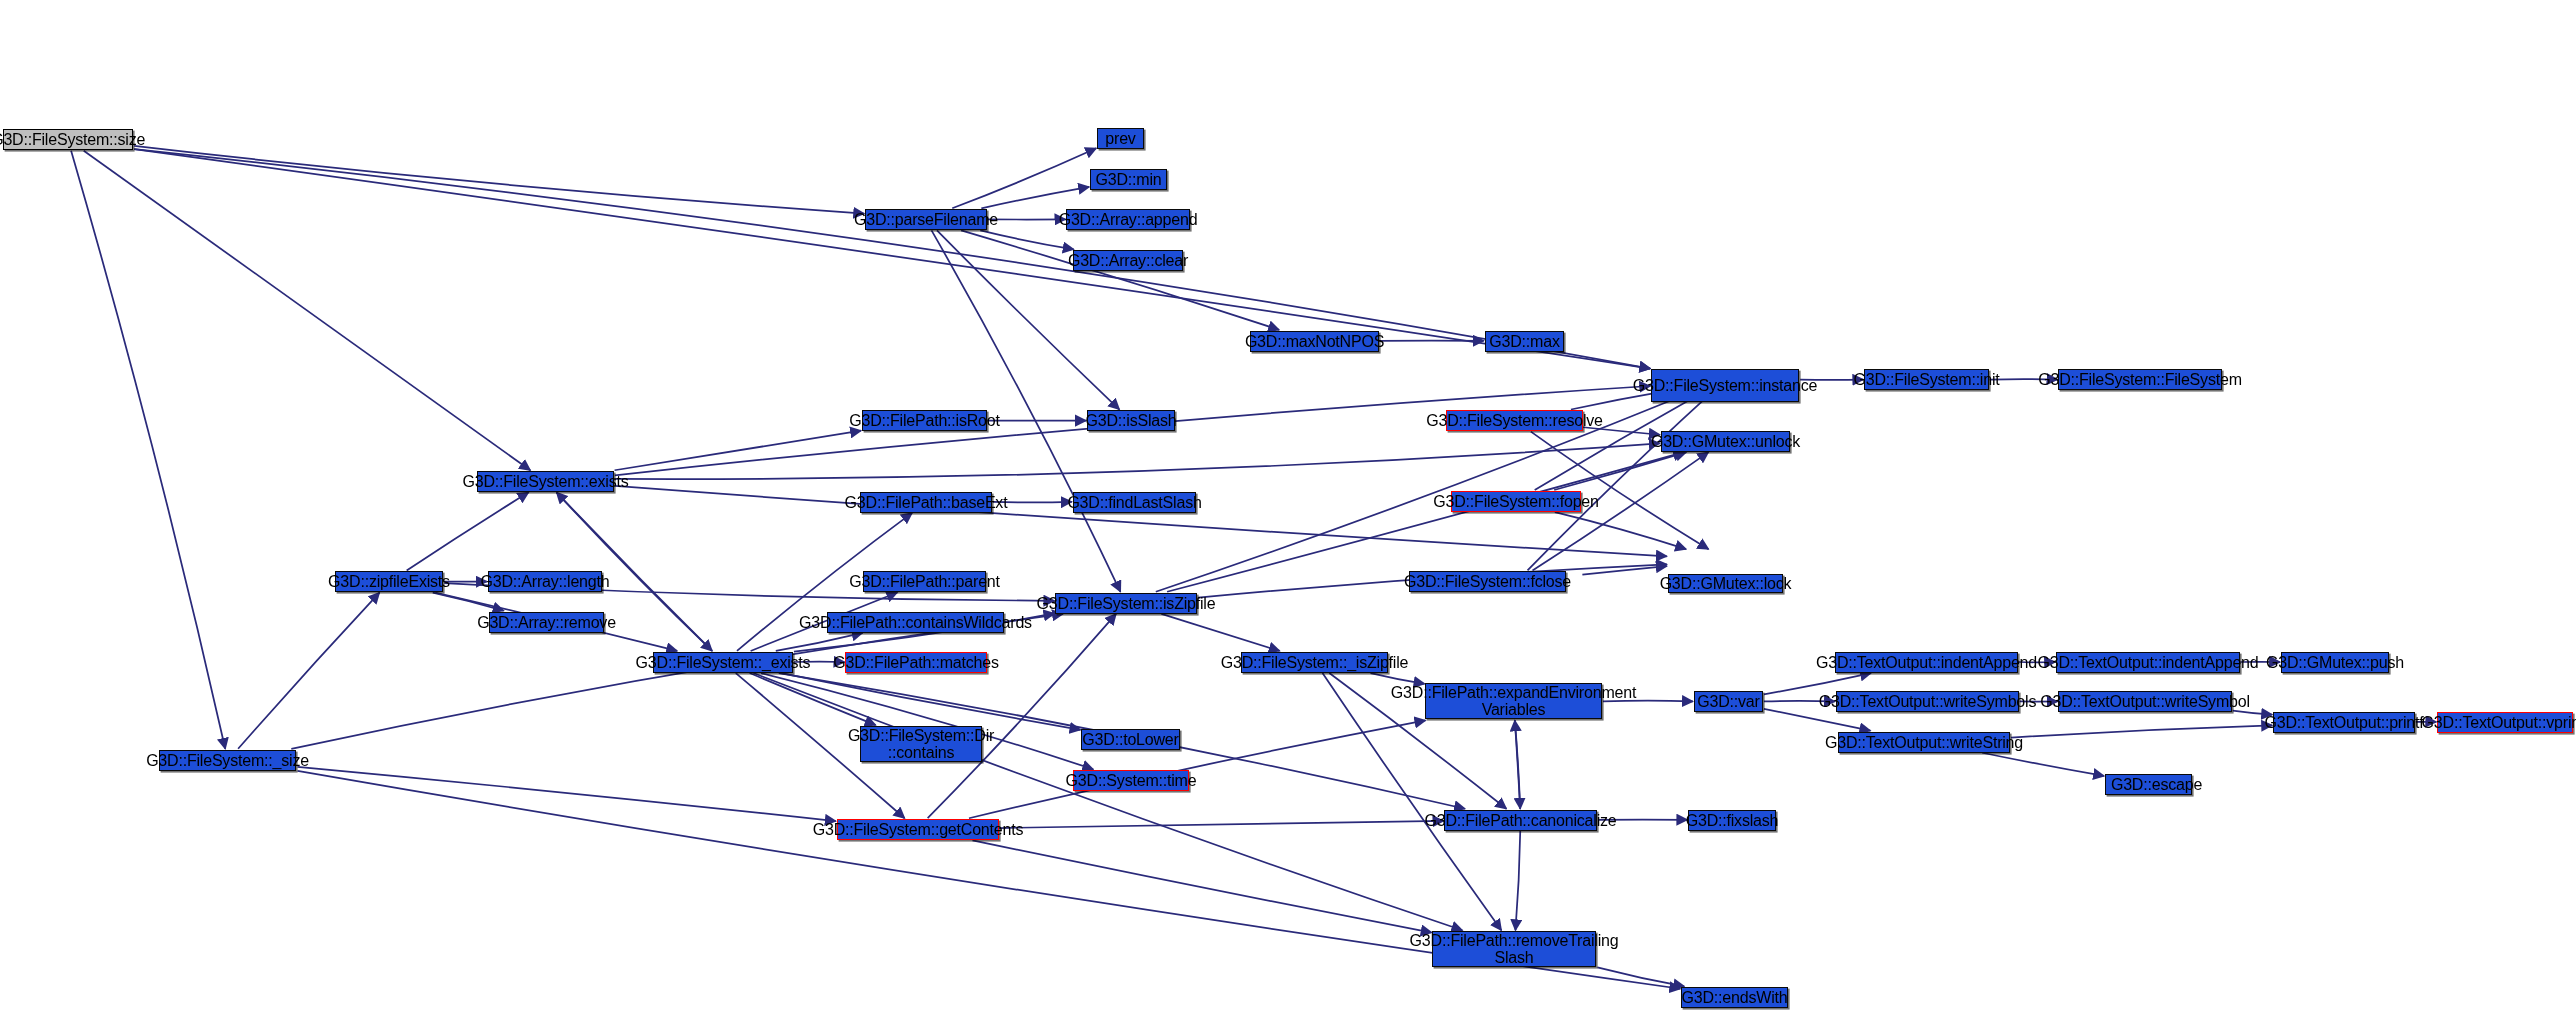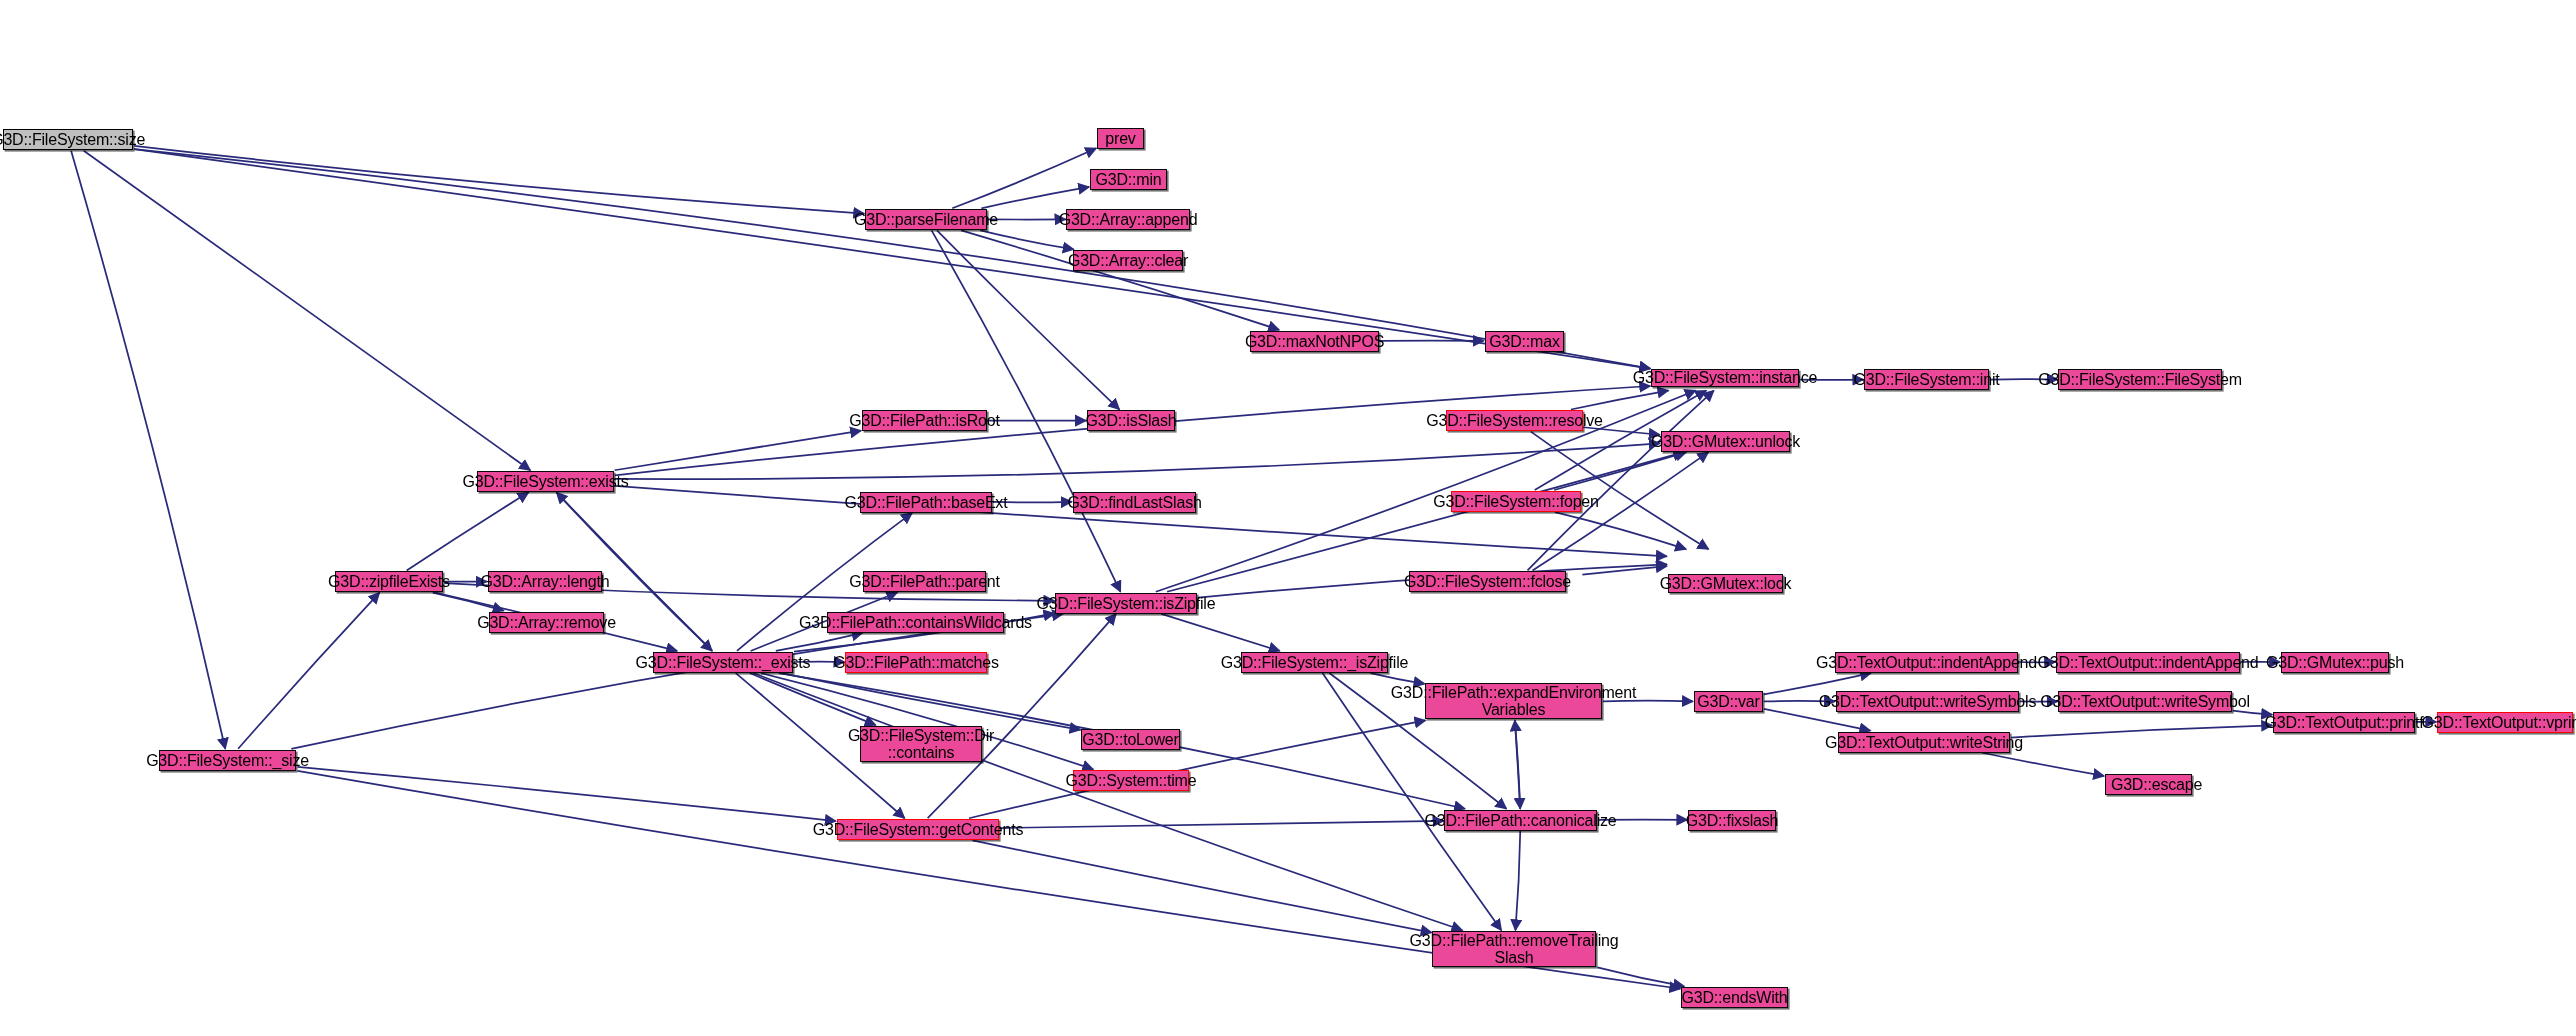--- a/index.html
+++ b/index.html
@@ -7,21 +7,21 @@
   body{font-family:"Liberation Sans","DejaVu Sans",sans-serif;}
   #graph{position:relative;width:2576px;height:1036px;background:#ffffff;overflow:hidden;}
   #edges{position:absolute;left:0;top:0;width:2576px;height:1036px;pointer-events:none;}
   .node{
     position:absolute;
     box-sizing:border-box;
     display:flex;
     align-items:center;
     justify-content:center;
     text-align:center;
-    background:#ec4899;
+    background:#1d4ed8;
     border:1.6px solid #0a0a0a;
     color:#000000;
     font-size:16px;
     line-height:1.08;
     letter-spacing:-0.2px;
     white-space:pre-line;
     box-shadow:1.6px 1.6px 0 rgba(0,0,0,0.55);
     z-index:5;
   }
   .node.red{border-color:#ff0000;}
@@ -120,21 +120,21 @@
       </g>
   </svg>
 <div class="node root" style="left: 3.2px; top: 129px; width: 130px; height: 20.5px;">G3D::FileSystem::size</div>
     <div class="node" style="left: 1097px; top: 128px; width: 47px; height: 20.5px;">prev</div>
     <div class="node" style="left: 1090px; top: 169px; width: 77px; height: 20.5px;">G3D::min</div>
     <div class="node" style="left: 865px; top: 209px; width: 122px; height: 20.5px;">G3D::parseFilename</div>
     <div class="node" style="left: 1066px; top: 209px; width: 124px; height: 20.5px;">G3D::Array::append</div>
     <div class="node" style="left: 1073px; top: 250px; width: 110px; height: 20.5px;">G3D::Array::clear</div>
     <div class="node" style="left: 1250px; top: 331px; width: 129px; height: 20.5px;">G3D::maxNotNPOS</div>
     <div class="node" style="left: 1485px; top: 331px; width: 79px; height: 20.5px;">G3D::max</div>
-    <div class="node" style="left: 1651px; top: 369px; width: 148px; height: 18px;">G3D::FileSystem::instance</div>
+    <div class="node" style="left: 1651px; top: 369px; width: 148px; height: 33px;">G3D::FileSystem::instance</div>
     <div class="node" style="left: 1864px; top: 369px; width: 125px; height: 20.5px;">G3D::FileSystem::init</div>
     <div class="node" style="left: 2058px; top: 369px; width: 164px; height: 20.5px;">G3D::FileSystem::FileSystem</div>
     <div class="node" style="left: 862px; top: 410px; width: 125px; height: 20.5px;">G3D::FilePath::isRoot</div>
     <div class="node" style="left: 1087px; top: 410px; width: 88px; height: 20.5px;">G3D::isSlash</div>
     <div class="node red" style="left: 1446px; top: 410px; width: 137px; height: 20.5px;">G3D::FileSystem::resolve</div>
     <div class="node" style="left: 1661px; top: 431px; width: 129px; height: 20.5px;">G3D::GMutex::unlock</div>
     <div class="node" style="left: 477px; top: 471px; width: 137px; height: 20.5px;">G3D::FileSystem::exists</div>
     <div class="node" style="left: 860px; top: 492px; width: 132px; height: 20.5px;">G3D::FilePath::baseExt</div>
     <div class="node" style="left: 1073px; top: 492px; width: 123px; height: 20.5px;">G3D::findLastSlash</div>
     <div class="node red" style="left: 1451px; top: 491px; width: 130px; height: 20.5px;">G3D::FileSystem::fopen</div>

